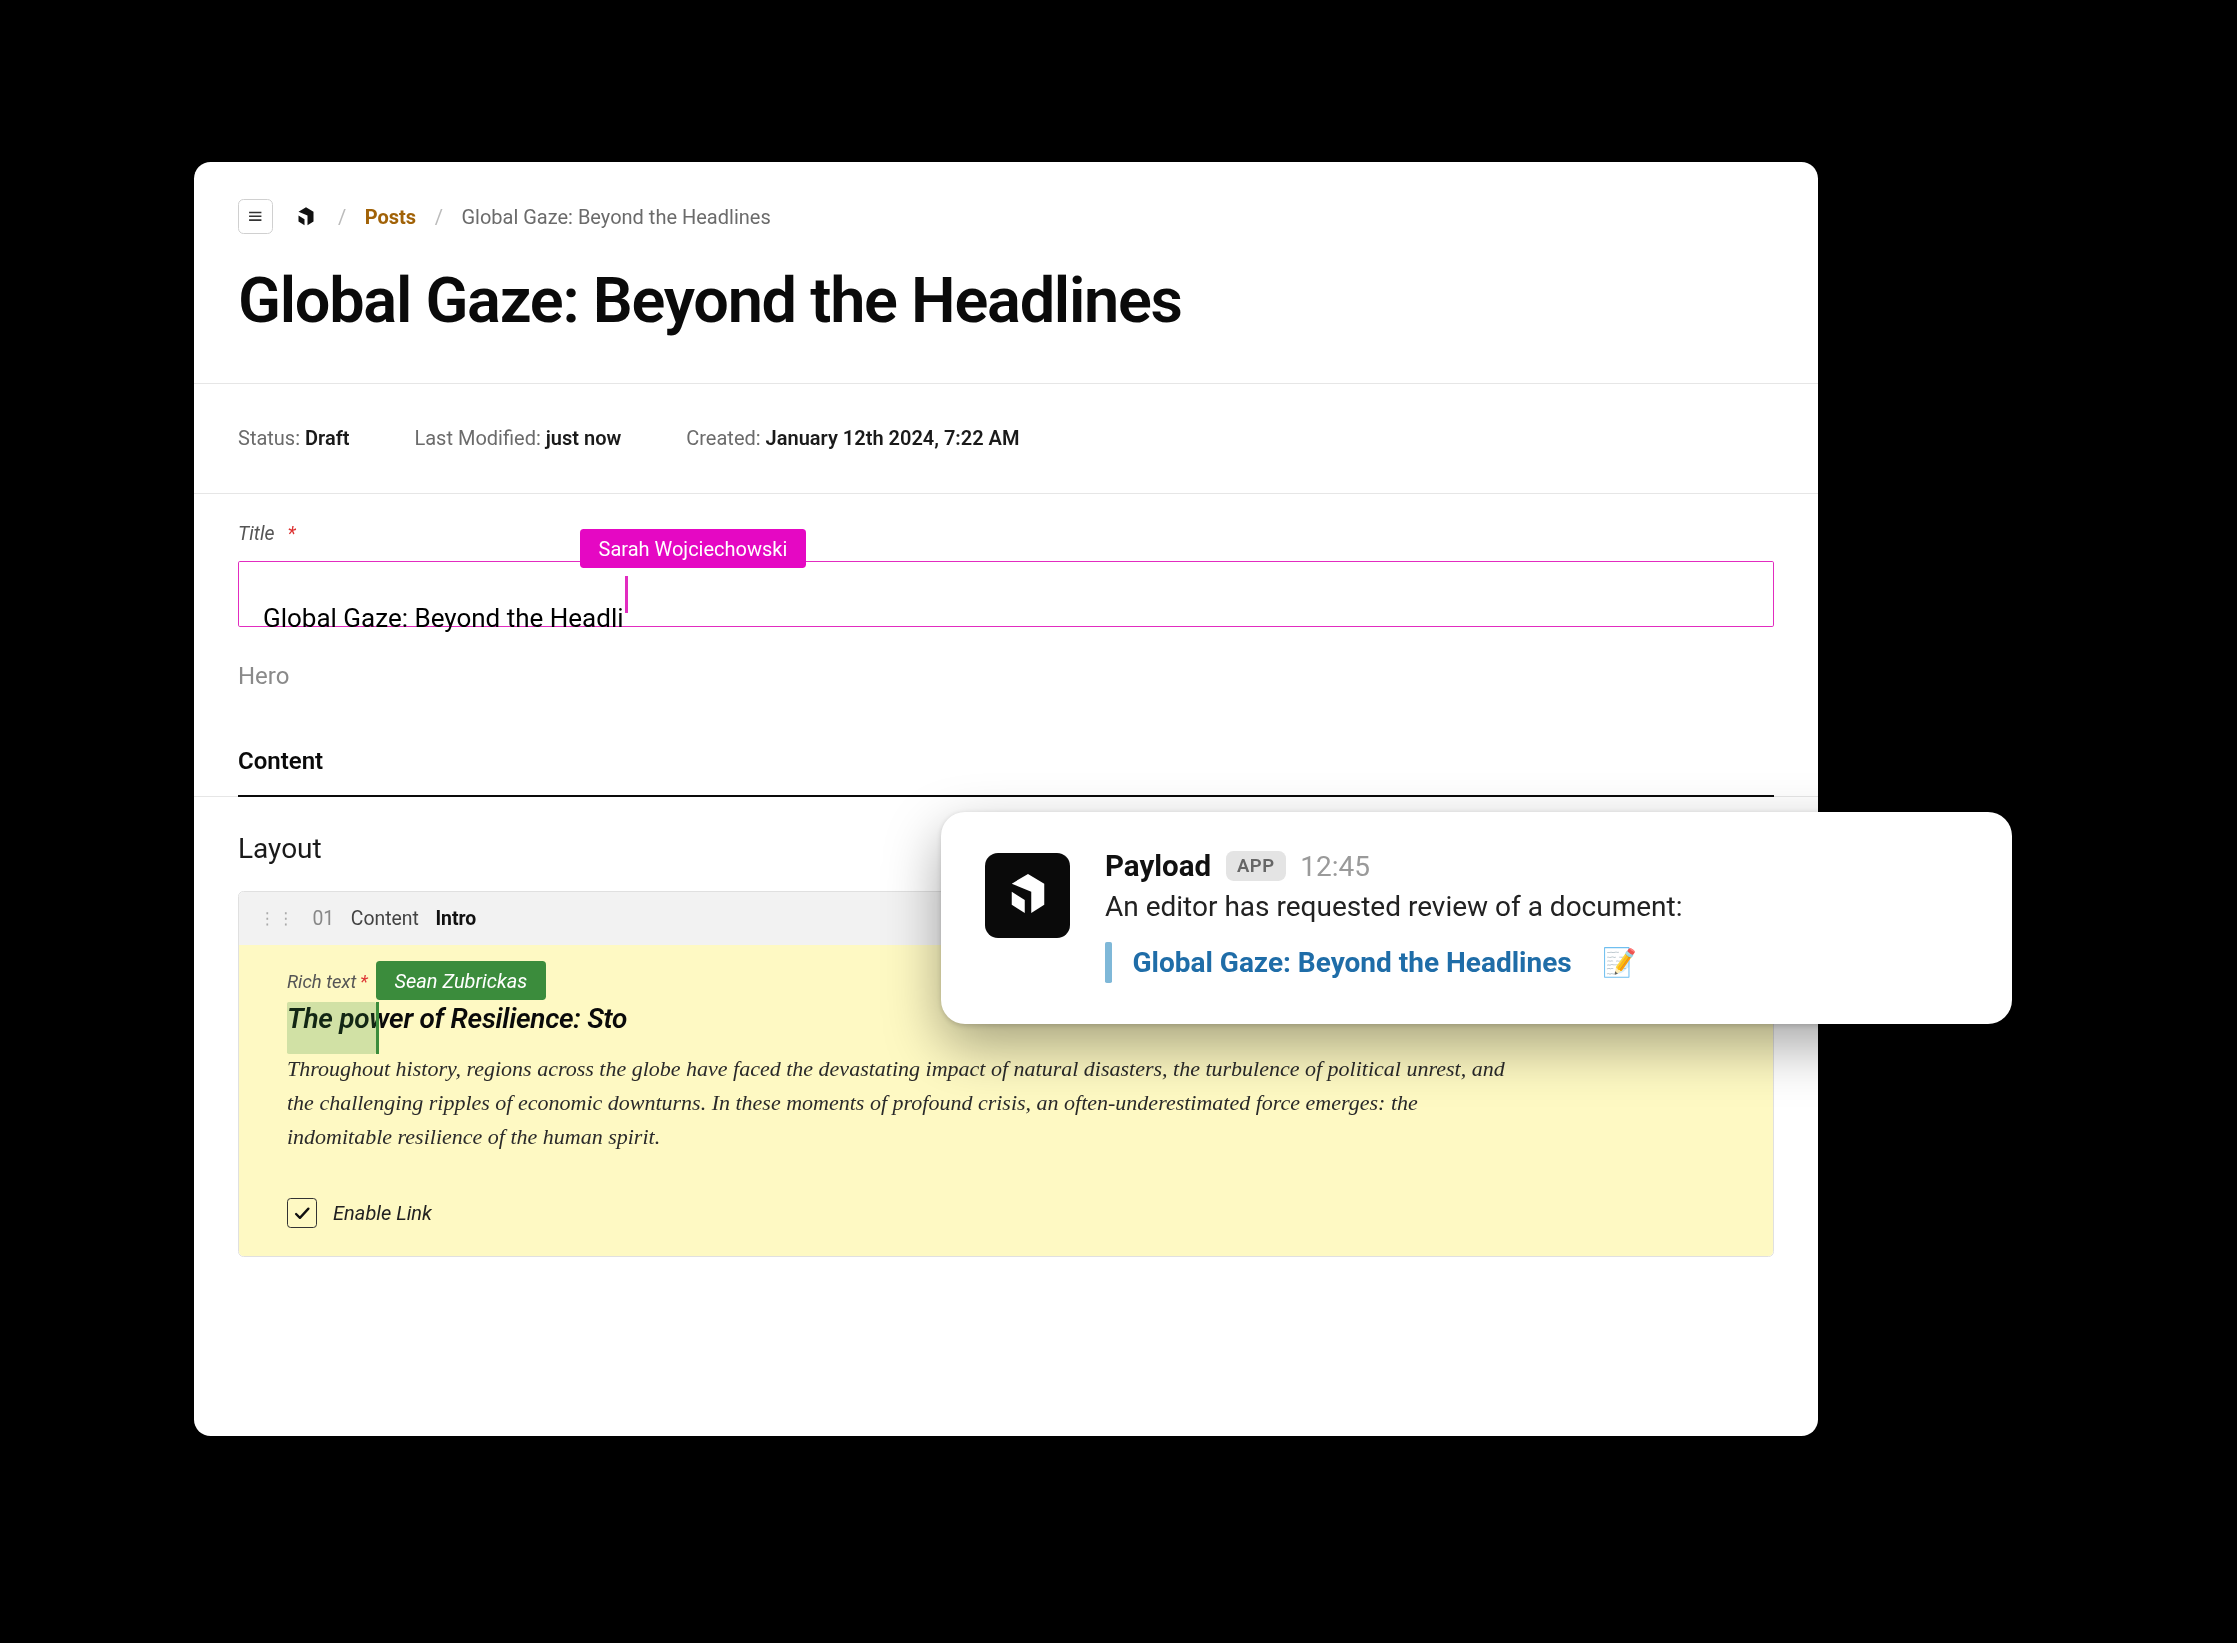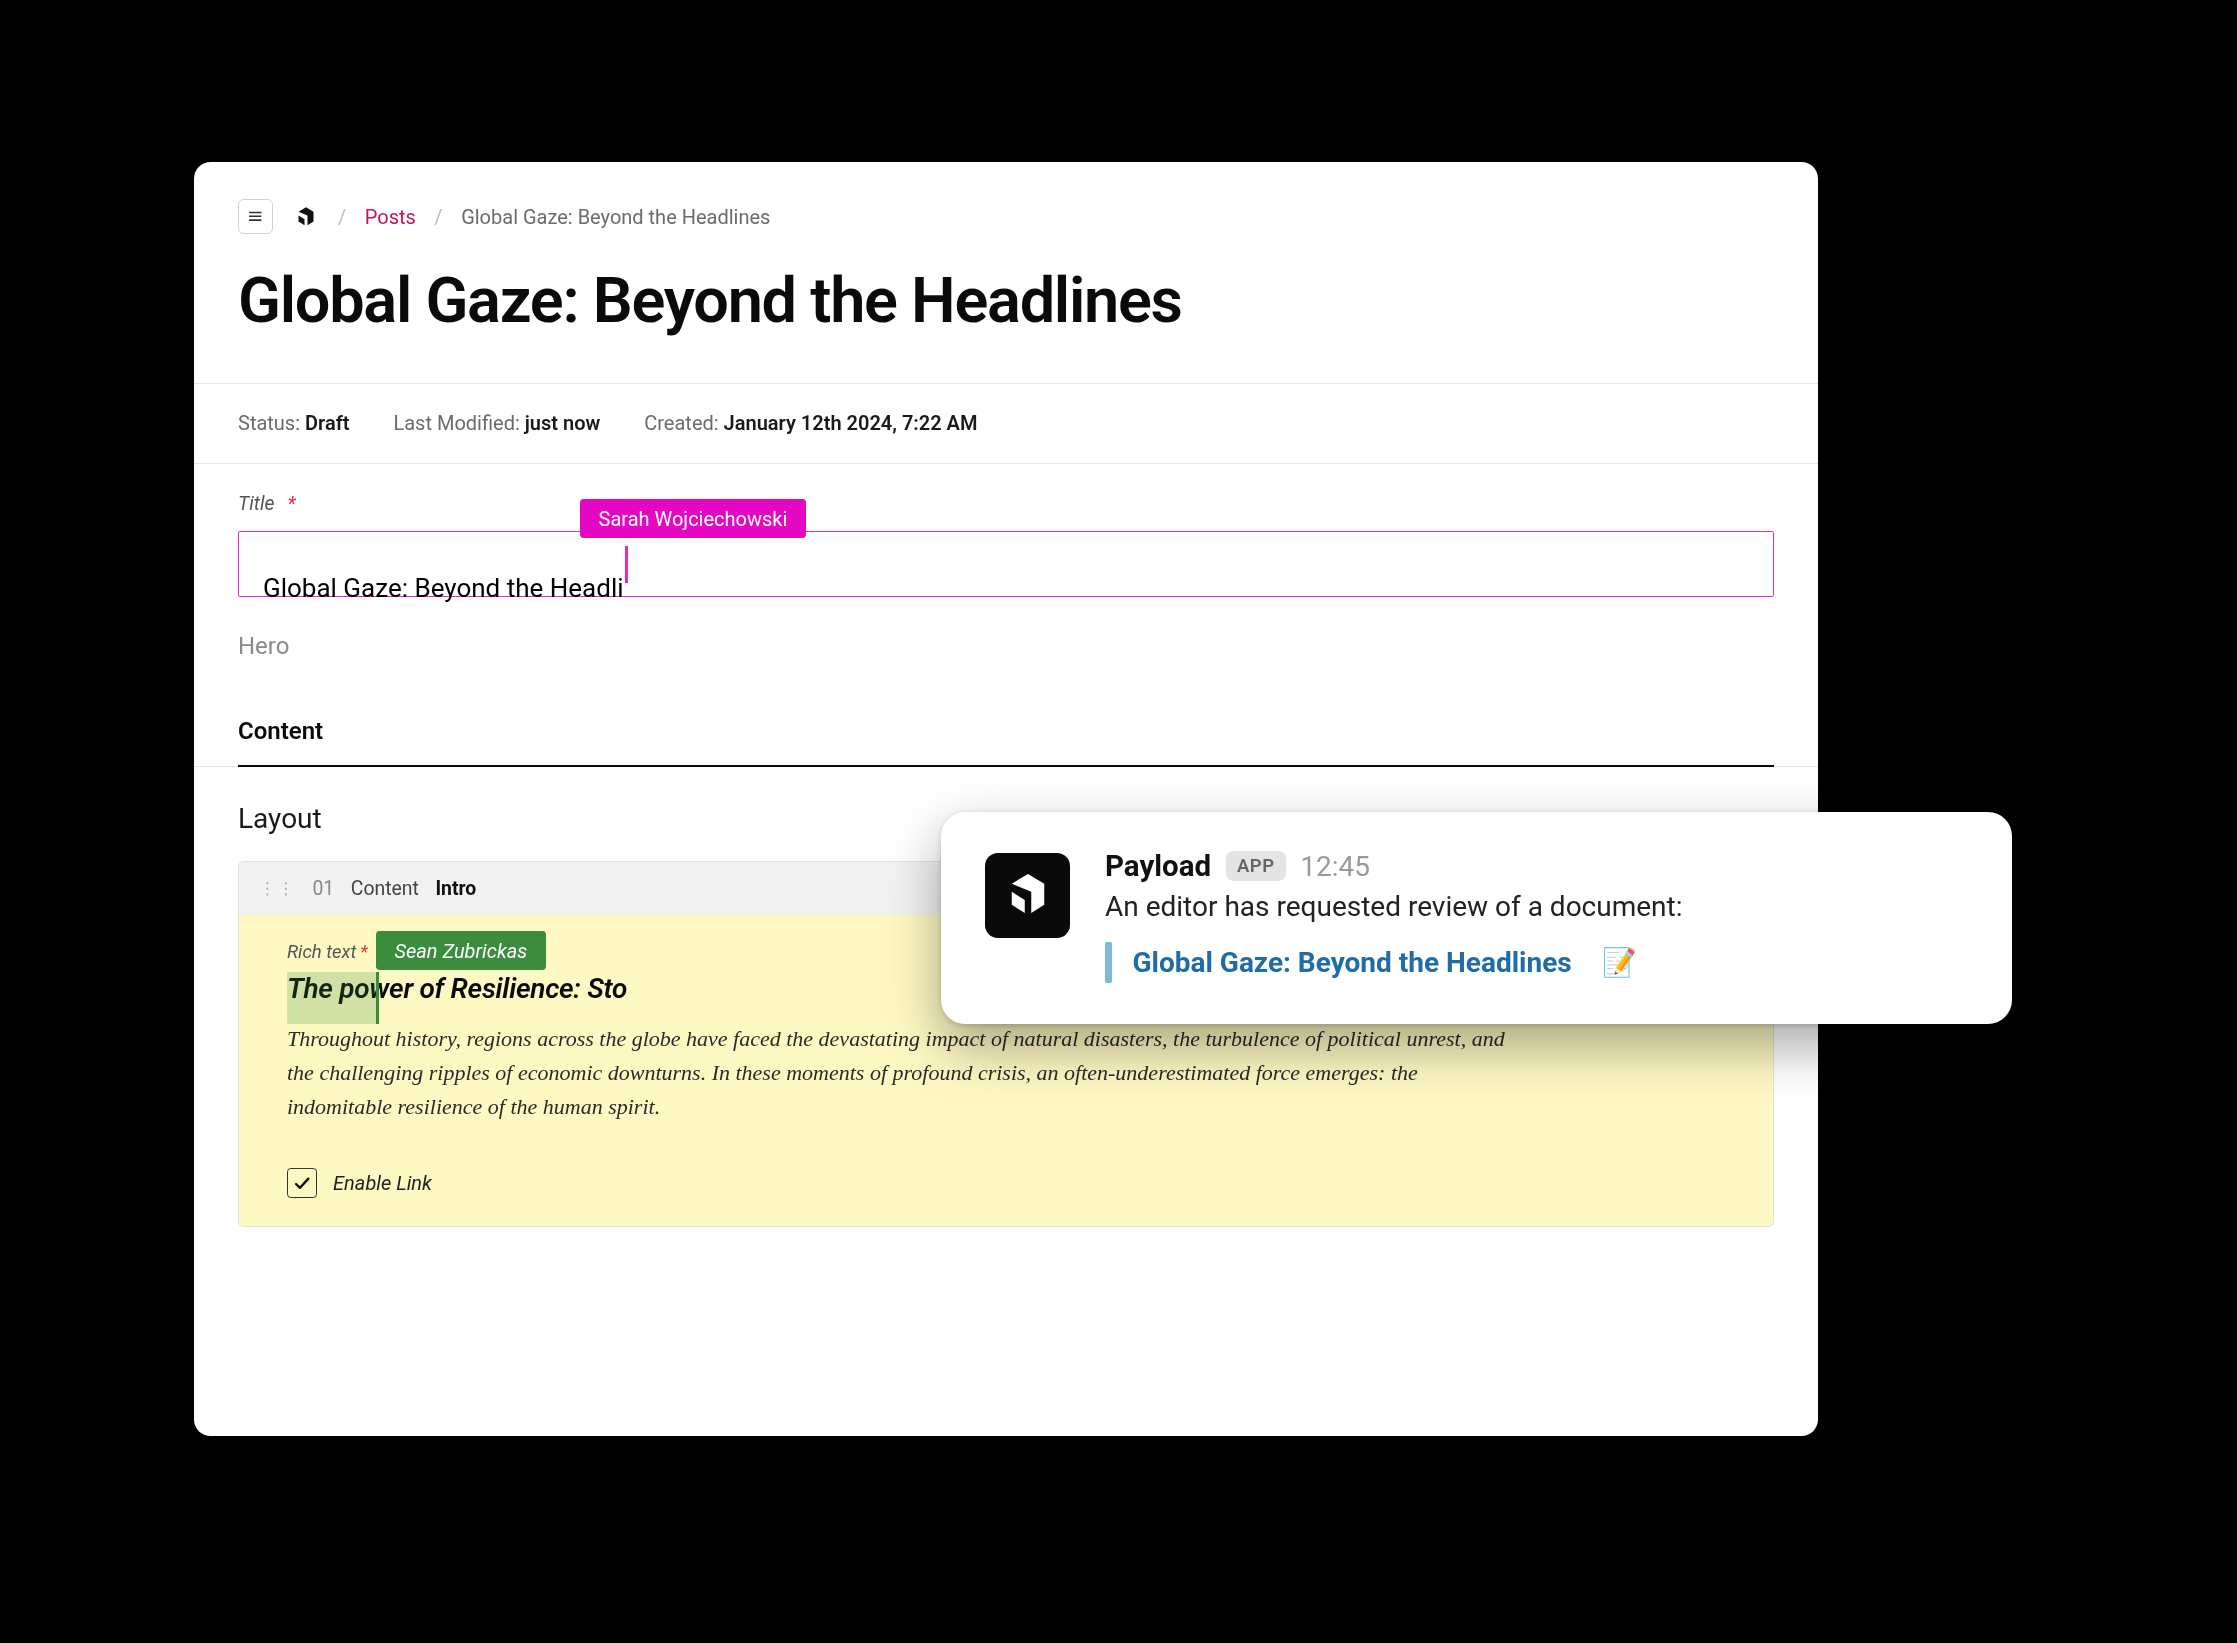--- a/index.html
+++ b/index.html
@@ -48,39 +48,39 @@
     cursor: pointer;
   }
   .menu-btn svg { width: 18.5px; height: 18.5px; stroke: #333; }
   .logo-mark {
     width: 28px; height: 28px;
     display: flex; align-items: center; justify-content: center;
     cursor: pointer;
   }
   .logo-mark svg { width: 24px; height: 24px; }
   .crumb-sep { color: #bbb; }
-  .crumb-link { color: #be185d; font-weight: 400; cursor: pointer; }
+  .crumb-link { color: #a16207; font-weight: 700; cursor: pointer; }
   .crumb-current { color: #6b6b6b; }
 
   
   .page-title {
     font-size: 63px;
     font-weight: 600;
     letter-spacing: -0.02em;
     padding: 0 44px 46px 44px;
     color: #0a0a0a;
   }
 
   .divider { height: 0.9px; background: #e6e6e6; width: 100%; }
 
   
   .meta-row {
     display: flex;
-    gap: 44px;
-    padding: 28px 44px;
+    gap: 65px;
+    padding: 43px 44px;
     font-size: 20px;
     color: #6b6b6b;
   }
   .meta-row .val { color: #1a1a1a; font-weight: 600; }
 
   
   .form-area { padding: 28px 44px 0 44px; }
   .field-label {
     font-size: 19.4px;
     color: #555;

